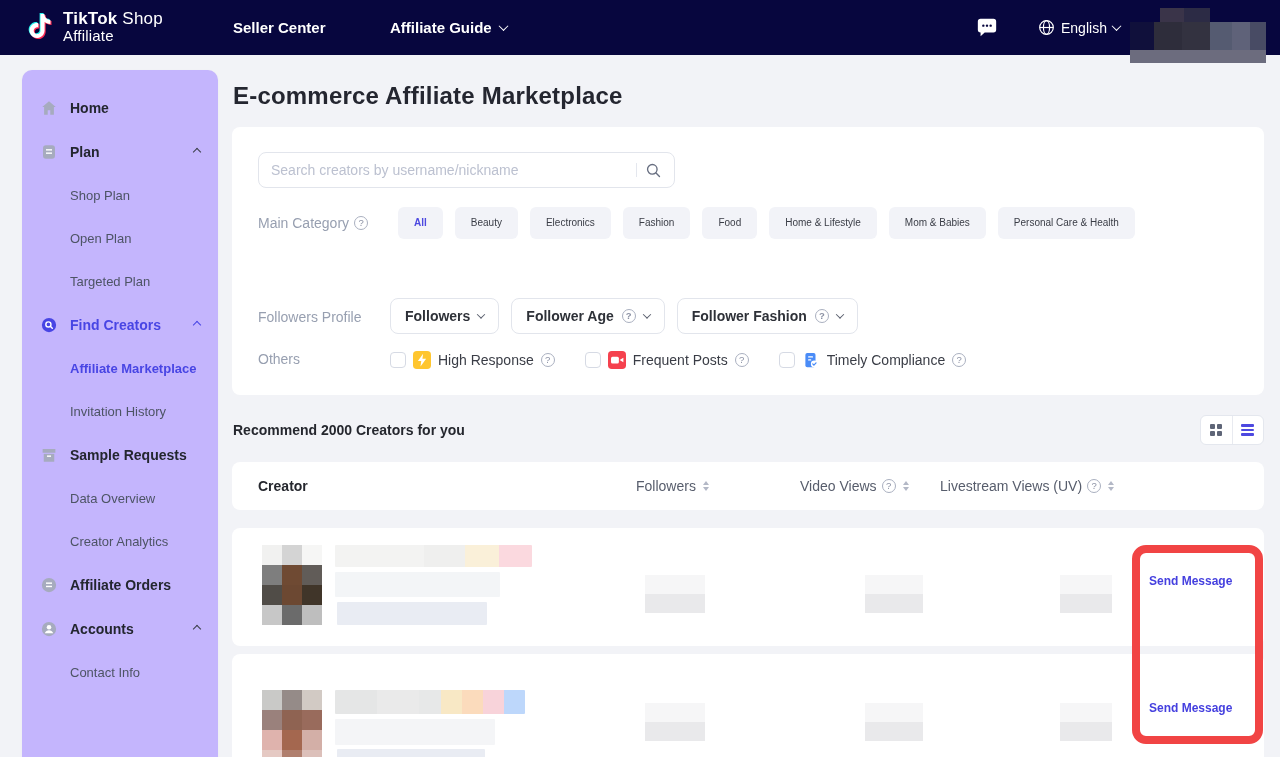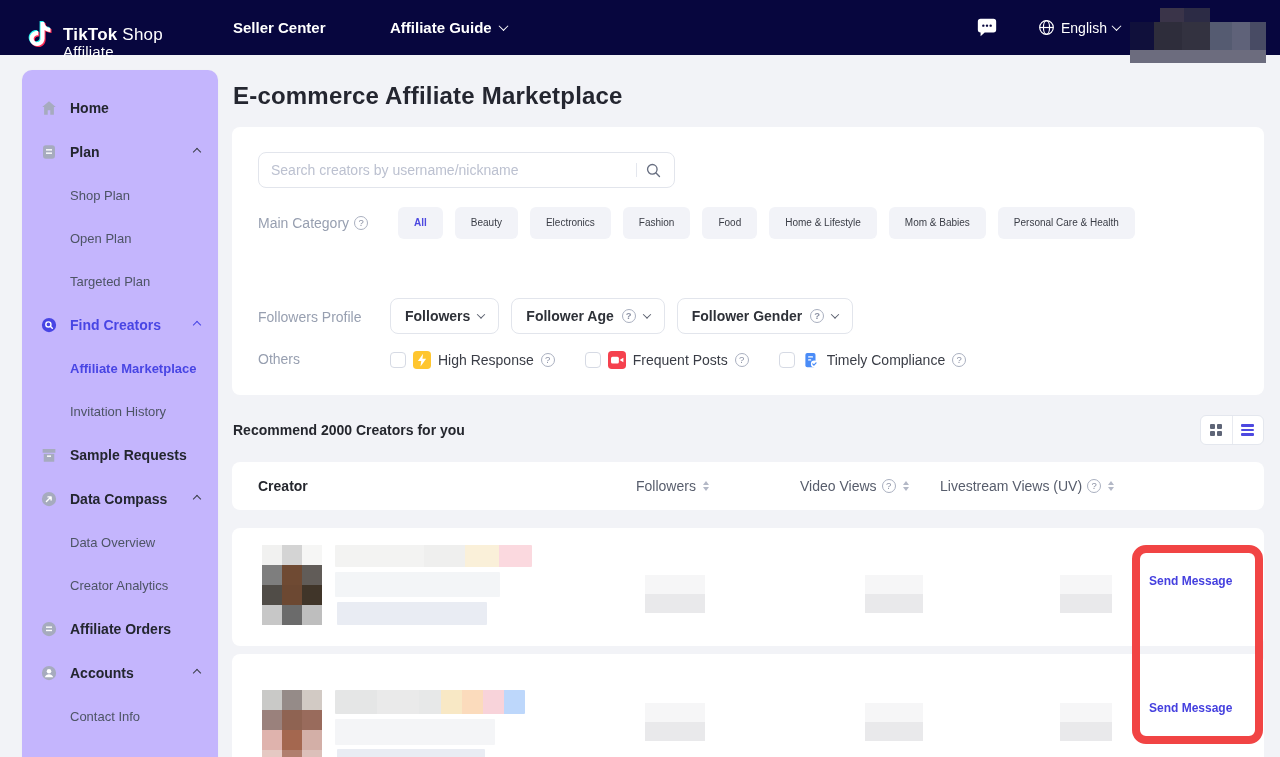--- a/index.html
+++ b/index.html
@@ -9,21 +9,21 @@
     background:#F2F3F7;
     font-family:"Liberation Sans", sans-serif;
     color:#26282E;
   }
   i { font-style:normal; display:block; }
 
   
   .topbar { position:absolute; left:0; top:0; width:1280px; height:55px; background:#07063E; color:#fff; z-index:10; }
   .logo { position:absolute; left:28px; top:9px; display:flex; align-items:center; gap:9px; }
   .logo-text { line-height:1.12; letter-spacing:.2px; }
-  .logo-l1 { font-size:17px;margin-top:16px; }
+  .logo-l1 { font-size:17px; }
   .logo-l1 b { font-weight:700; }
   .logo-l1 span { font-weight:400; }
   .logo-l2 { font-size:15px; font-weight:400; }
   .nav-item { position:absolute; top:0; height:55px; display:flex; align-items:center; gap:8px; font-size:15px; font-weight:600; cursor:pointer; }
   .nav-seller { left:233px; }
   .nav-guide  { left:390px; }
   .chev { width:7px; height:7px; border-right:1.7px solid currentColor; border-bottom:1.7px solid currentColor; display:inline-block; }
   .chev.down { transform:rotate(45deg) translate(-1px,-1px); }
   .chev.up   { transform:rotate(-135deg); }
   .top-chat { position:absolute; left:976px; top:16px; width:22px; height:22px; cursor:pointer; }
@@ -197,28 +197,20 @@
       <span>Invitation History</span>
     </div>
   <div class="s-item">
     <svg viewBox="0 0 24 24" fill="#A6ABBE">
         <path d="M3.5 4h17v5h-17z"></path>
         <path d="M5 10.5h14V21H5z"></path>
         <rect x="9.3" y="12.6" width="5.4" height="1.9" fill="#fff"></rect>
       </svg>
     <span>Sample Requests</span>
   </div>
-  <div class="s-item">
-    <svg viewBox="0 0 24 24">
-        <circle cx="12" cy="12" r="9.5" fill="#A6ABBE"></circle>
-        <path d="M8.6 15.4L14.6 9.4 M14.8 9.2h-4.2 M14.8 9.2v4.2" stroke="#fff" stroke-width="1.9" fill="none" stroke-linecap="round"></path>
-      </svg>
-    <span>Data Compass</span>
-    <span class="chev up"></span>
-  </div>
   <div class="s-sub">
       <span>Data Overview</span>
     </div>
   <div class="s-sub">
       <span>Creator Analytics</span>
     </div>
   <div class="s-item">
     <svg viewBox="0 0 24 24">
         <circle cx="12" cy="12" r="9.5" fill="#A6ABBE"></circle>
         <rect x="8" y="8.6" width="8" height="1.9" fill="#fff"></rect>
@@ -274,21 +266,21 @@
     <div class="dd">
       <span>Followers</span>
       <span class="chev down"></span>
     </div>
     <div class="dd">
       <span>Follower Age</span>
       <span class="help"></span>
       <span class="chev down"></span>
     </div>
     <div class="dd">
-      <span>Follower Gender</span>
+      <span>Follower Fashion</span>
       <span class="help"></span>
       <span class="chev down"></span>
     </div>
   </div>
 
   <div class="f-label" style="top:224px">
     <span>Others</span>
   </div>
   <div class="others">
     <div class="chk-group">

